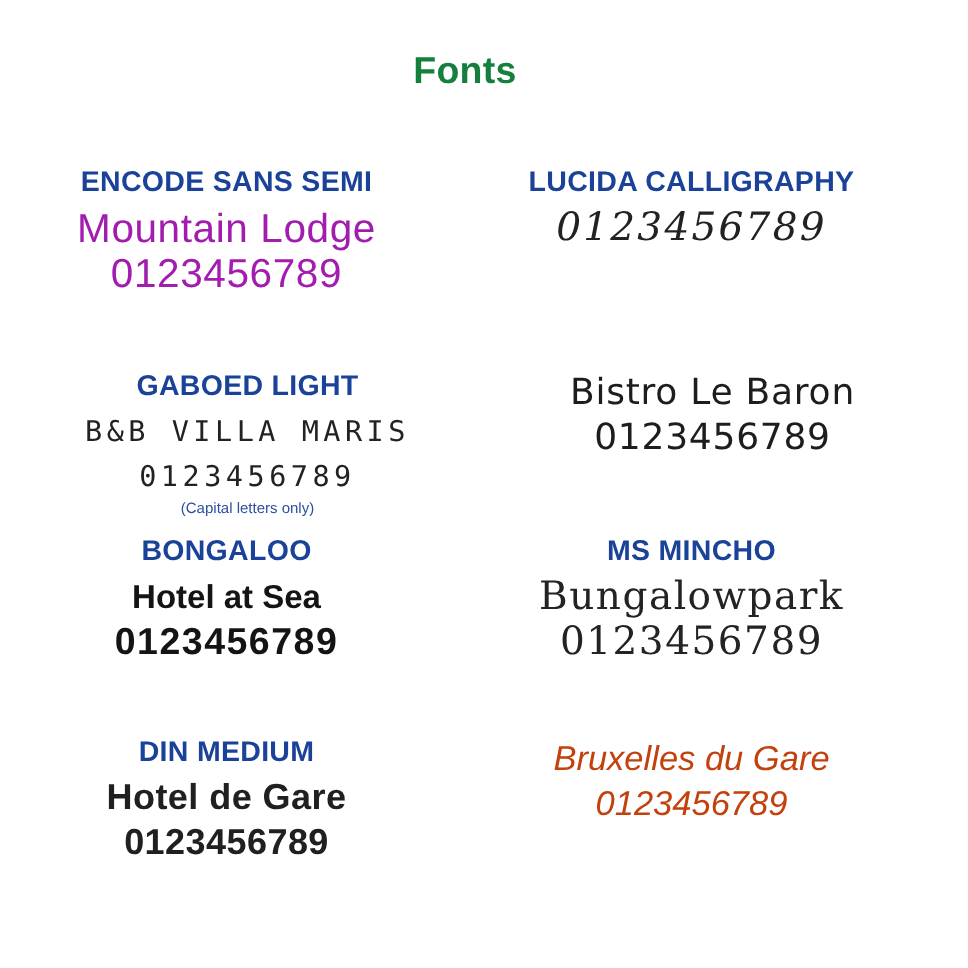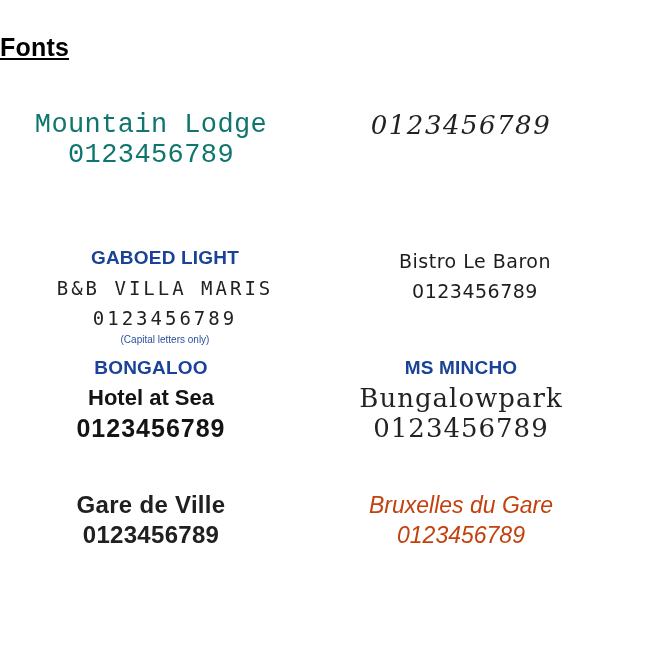--- a/index.html
+++ b/index.html
@@ -7,24 +7,24 @@
     --note-blue:#2d4f9e;
     --ink:#1f1f1f;
   }
   html,body{margin:0;padding:0;}
   body{
     width:645px;height:645px;background:#ffffff;overflow:hidden;
     font-family:"Liberation Sans",sans-serif;
   }
   .page{width:620px;}
   .page-title{
-    margin:33px 0 0;
+    margin:33px 0 0;text-align:center;
     font-family:"Liberation Sans",sans-serif;
     font-size:25px;font-weight:700;line-height:28px;
-    color:#000000;letter-spacing:.2px;text-decoration:underline;
+    color:#15803d;letter-spacing:.2px;
   }
   .grid{
     display:grid;
     grid-template-columns:302px 318px;
     margin-top:49px;
   }
   .cell{text-align:center;}
   .r1{height:136px;}
   .r2{height:110px;padding-left:28px;}
   .r3{height:134px;}
@@ -33,43 +33,45 @@
     font-weight:700;font-size:19px;line-height:23px;
     color:var(--blue);letter-spacing:.2px;margin-bottom:4px;
     white-space:nowrap;
   }
   .spec-sample,.spec-digits{line-height:30px;white-space:nowrap;}
   .spec-note{
     font-family:Liberation Sans, sans-serif;
     font-size:10px;line-height:14px;color:var(--note-blue);
   }
   
-  .f-encode{font-family:Liberation Mono, monospace;font-size:27px;color:#0f766e;letter-spacing:.4px;}
+  .f-encode{font-family:Liberation Sans, sans-serif;font-size:27px;color:#a21caf;letter-spacing:.4px;}
   .f-lucida{font-family:"DejaVu Serif",serif;font-style:italic;font-size:26px;color:#222;letter-spacing:1.5px;}
   .f-gaboed{font-family:"DejaVu Sans Mono",monospace;font-size:19px;color:#222;letter-spacing:3px;}
-  .f-comic{font-family:"DejaVu Sans",sans-serif;font-size:19px;color:#1d1d1d;letter-spacing:.5px;}
+  .f-comic{font-family:"DejaVu Sans",sans-serif;font-size:24px;color:#1d1d1d;letter-spacing:.5px;}
   .f-bongaloo{font-family:"Liberation Sans",sans-serif;font-weight:700;font-size:22px;color:#141414;text-align:center;}
   .spec-digits.f-bongaloo{font-size:25px;letter-spacing:1px;}
   .f-mincho{font-family:"DejaVu Serif",serif;font-size:26px;color:#232323;letter-spacing:1px;}
   .f-din{font-family:"Liberation Sans",sans-serif;font-weight:700;font-size:24px;color:#202020;letter-spacing:.3px;}
   .f-roboto{font-family:"Liberation Sans",sans-serif;font-style:italic;font-size:23px;color:#c2410c;}
 </style>
 </head>
 <body>
 
 <div class="page">
   <h1 class="page-title">Fonts</h1>
 
   <div class="grid">
 
     <div class="cell r1">
+      <div class="spec-name">ENCODE SANS SEMI</div>
       <div class="spec-sample f-encode">Mountain Lodge</div>
       <div class="spec-digits f-encode">0123456789</div>
     </div>
     <div class="cell r1">
+      <div class="spec-name">LUCIDA CALLIGRAPHY</div>
       <div class="spec-digits f-lucida">0123456789</div>
     </div>
 
     <div class="cell r2">
       <div class="spec-name">GABOED LIGHT</div>
       <div class="spec-sample f-gaboed">B&amp;B VILLA MARIS</div>
       <div class="spec-digits f-gaboed">0123456789</div>
       <div class="spec-note">(Capital letters only)</div>
     </div>
     <div class="cell r2">
@@ -82,21 +84,22 @@
       <div class="spec-sample f-bongaloo">Hotel at Sea</div>
       <div class="spec-digits f-bongaloo">0123456789</div>
     </div>
     <div class="cell r3">
       <div class="spec-name">MS MINCHO</div>
       <div class="spec-sample f-mincho">Bungalowpark</div>
       <div class="spec-digits f-mincho">0123456789</div>
     </div>
 
     <div class="cell r4">
-      <div class="spec-sample f-din">Gare de Ville</div>
+      <div class="spec-name">DIN MEDIUM</div>
+      <div class="spec-sample f-din">Hotel de Gare</div>
       <div class="spec-digits f-din">0123456789</div>
     </div>
     <div class="cell r4">
       <div class="spec-sample f-roboto">Bruxelles du Gare</div>
       <div class="spec-digits f-roboto">0123456789</div>
     </div>
 
   </div>
 </div>
 

